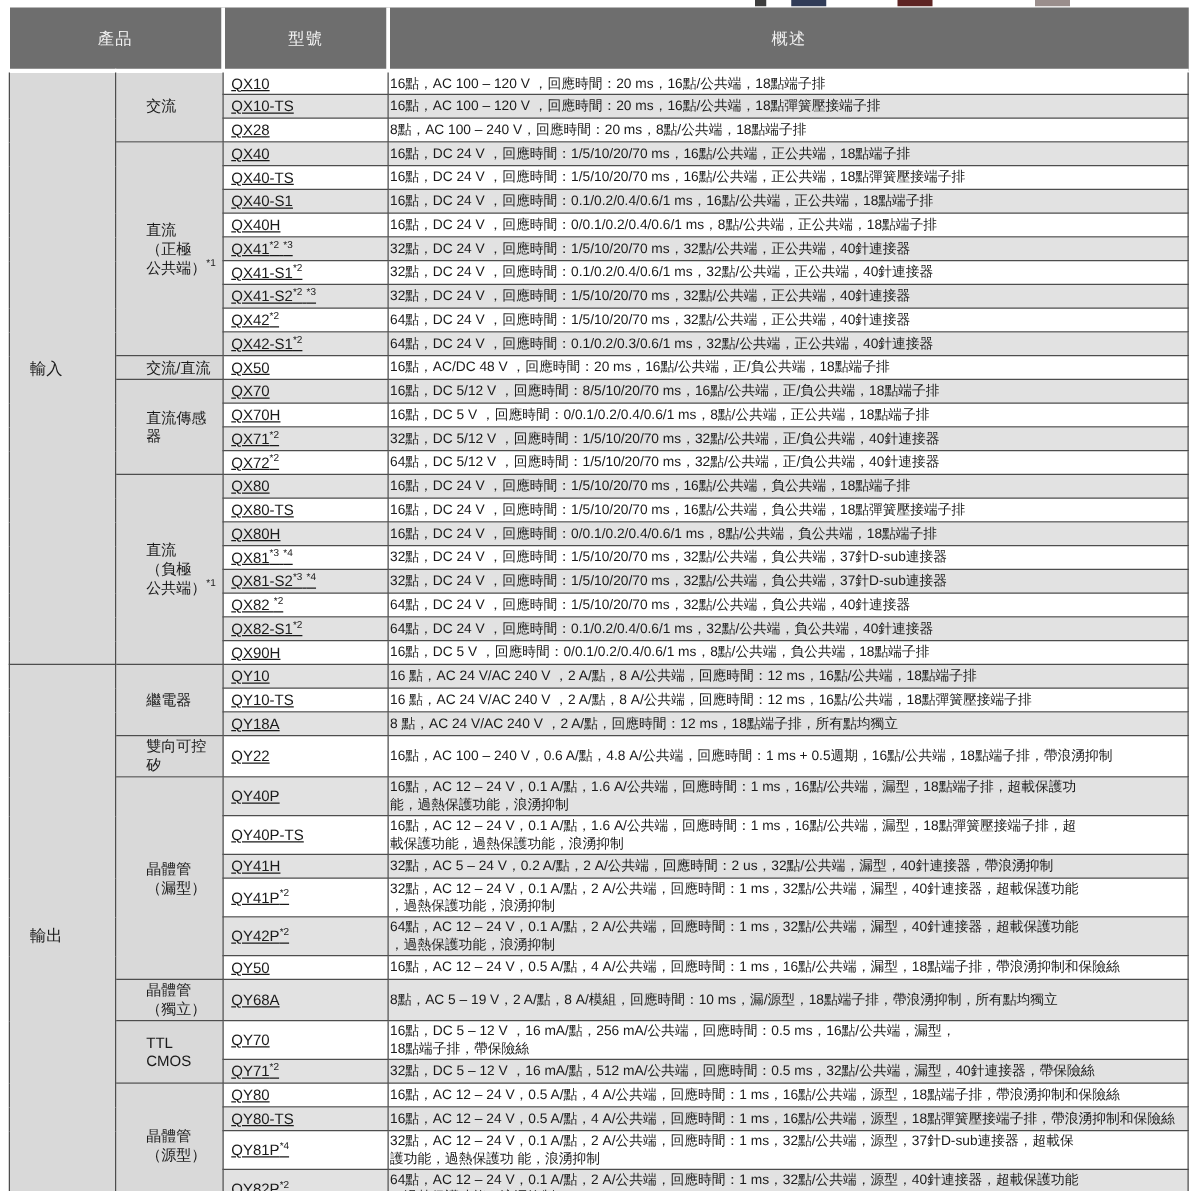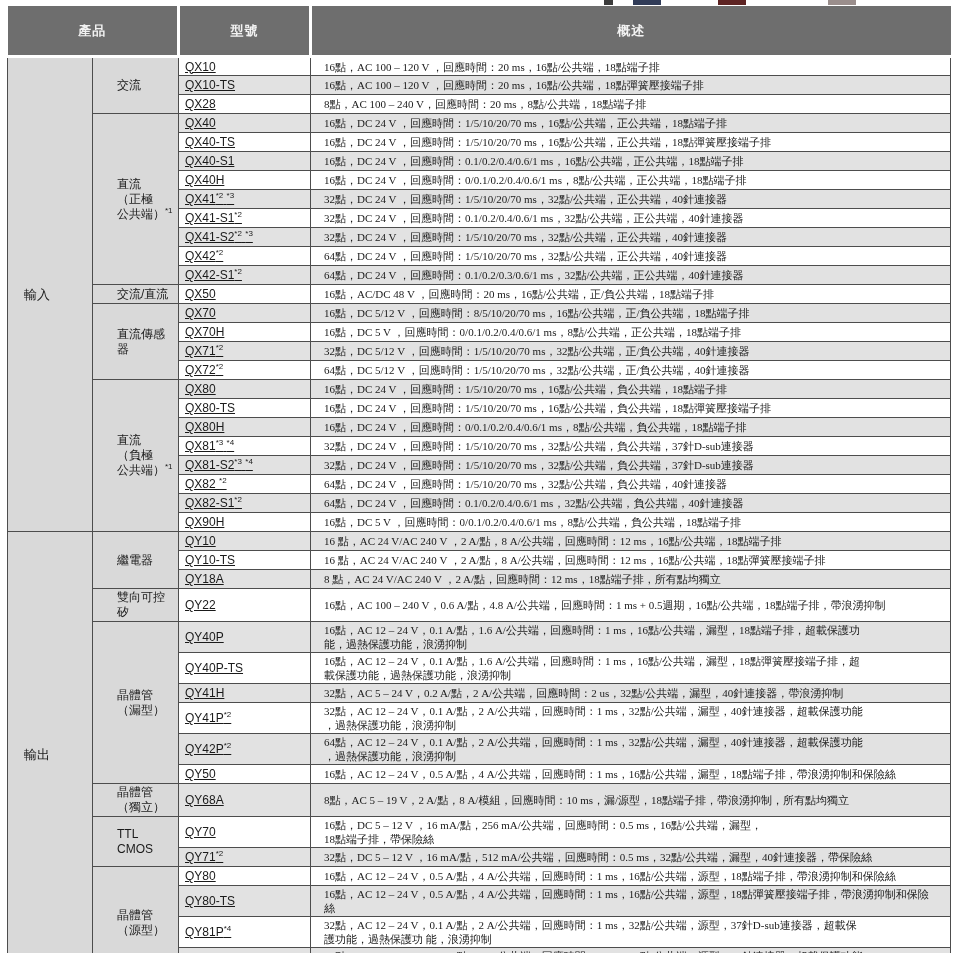--- a/index.html
+++ b/index.html
@@ -6,37 +6,37 @@
   body{
     width:956px;height:953px;overflow:hidden;background:#ffffff;
     font-family:"Liberation Sans","DejaVu Sans",sans-serif;
     position:relative;
   }
   .frag{position:absolute;top:0;height:5px;}
   .tbl-wrap{position:absolute;left:7px;top:6px;width:943px;}
   table{border-collapse:collapse;table-layout:fixed;width:943px;}
   thead th{
     background:var(--header-bg,#6e6e6e);color:var(--header-text,#f2f2f2);
-    font-size:13px;font-weight:bold;height:47px;
+    font-size:13px;font-weight:normal;height:47px;
     border-right:3px solid #ffffff;border-bottom:3px solid #ffffff;
     letter-spacing:1px;
   }
   thead th:last-child{border-right:none;}
   tbody td{
     border:1px solid var(--border,#4d4d4d);
     font-size:12px;color:var(--text,#1a1a1a);
     padding:1px 4px;vertical-align:middle;background:#ffffff;
     overflow:hidden;
   }
   tbody tr{height:19px;}
   tr.partial{height:10px;}
   td.section{background:var(--category-bg,#d9d9d9);padding-left:16px;font-size:13px;}
   td.cat{background:var(--category-bg,#d9d9d9);white-space:pre-line;line-height:15px;padding-left:24px;}
   td.model{padding-left:6px;text-decoration:underline;}
-  td.desc{font-size:11px;line-height:14px;white-space:pre-line;padding:1px 13px;font-family:Liberation Serif, serif;}
+  td.desc{font-size:11px;line-height:14px;white-space:pre-line;padding:1px 1px;}
   tr.stripe td.model,tr.stripe td.desc{background:var(--stripe,#e2e2e2);}
   sup{font-size:8px;line-height:0;vertical-align:super;}
 </style>
 </head>
 <body>
 
 <div id="frag-strip">
     <div class="frag" style="left: 604px; width: 9px; background: rgb(60, 60, 60);"></div>
     <div class="frag" style="left: 633px; width: 28px; background: rgb(49, 60, 88);"></div>
     <div class="frag" style="left: 718px; width: 28px; background: rgb(94, 36, 35);"></div>

